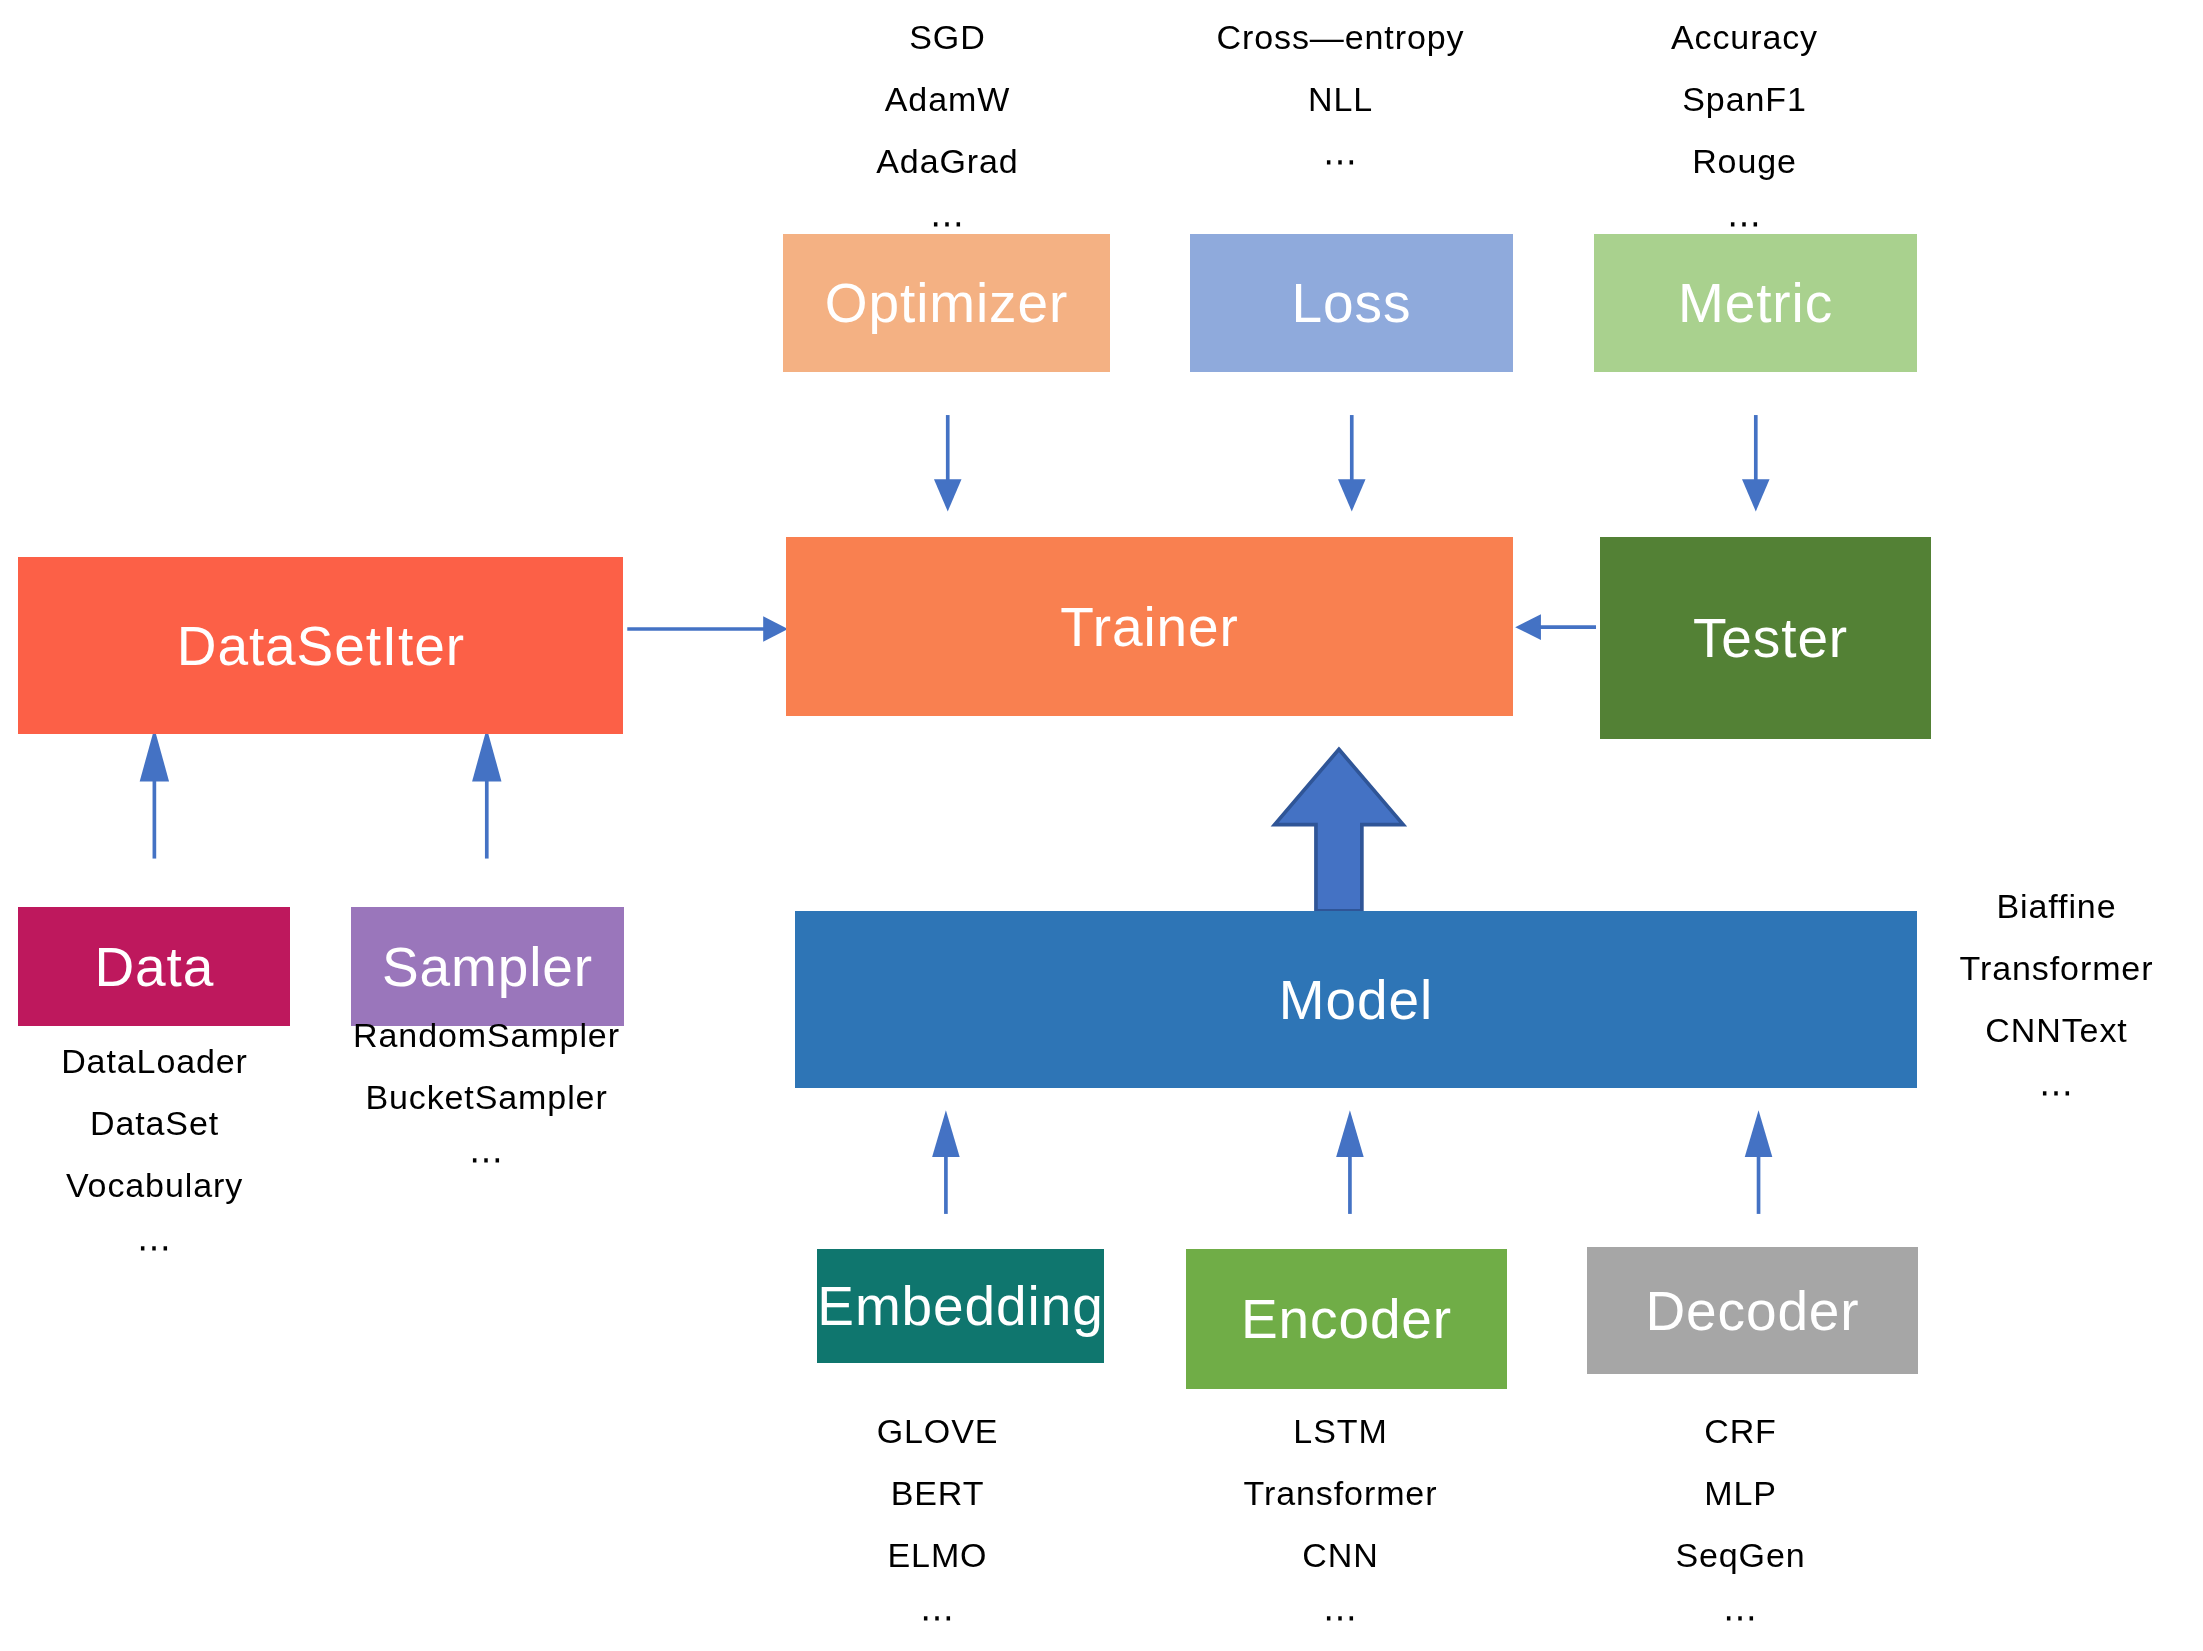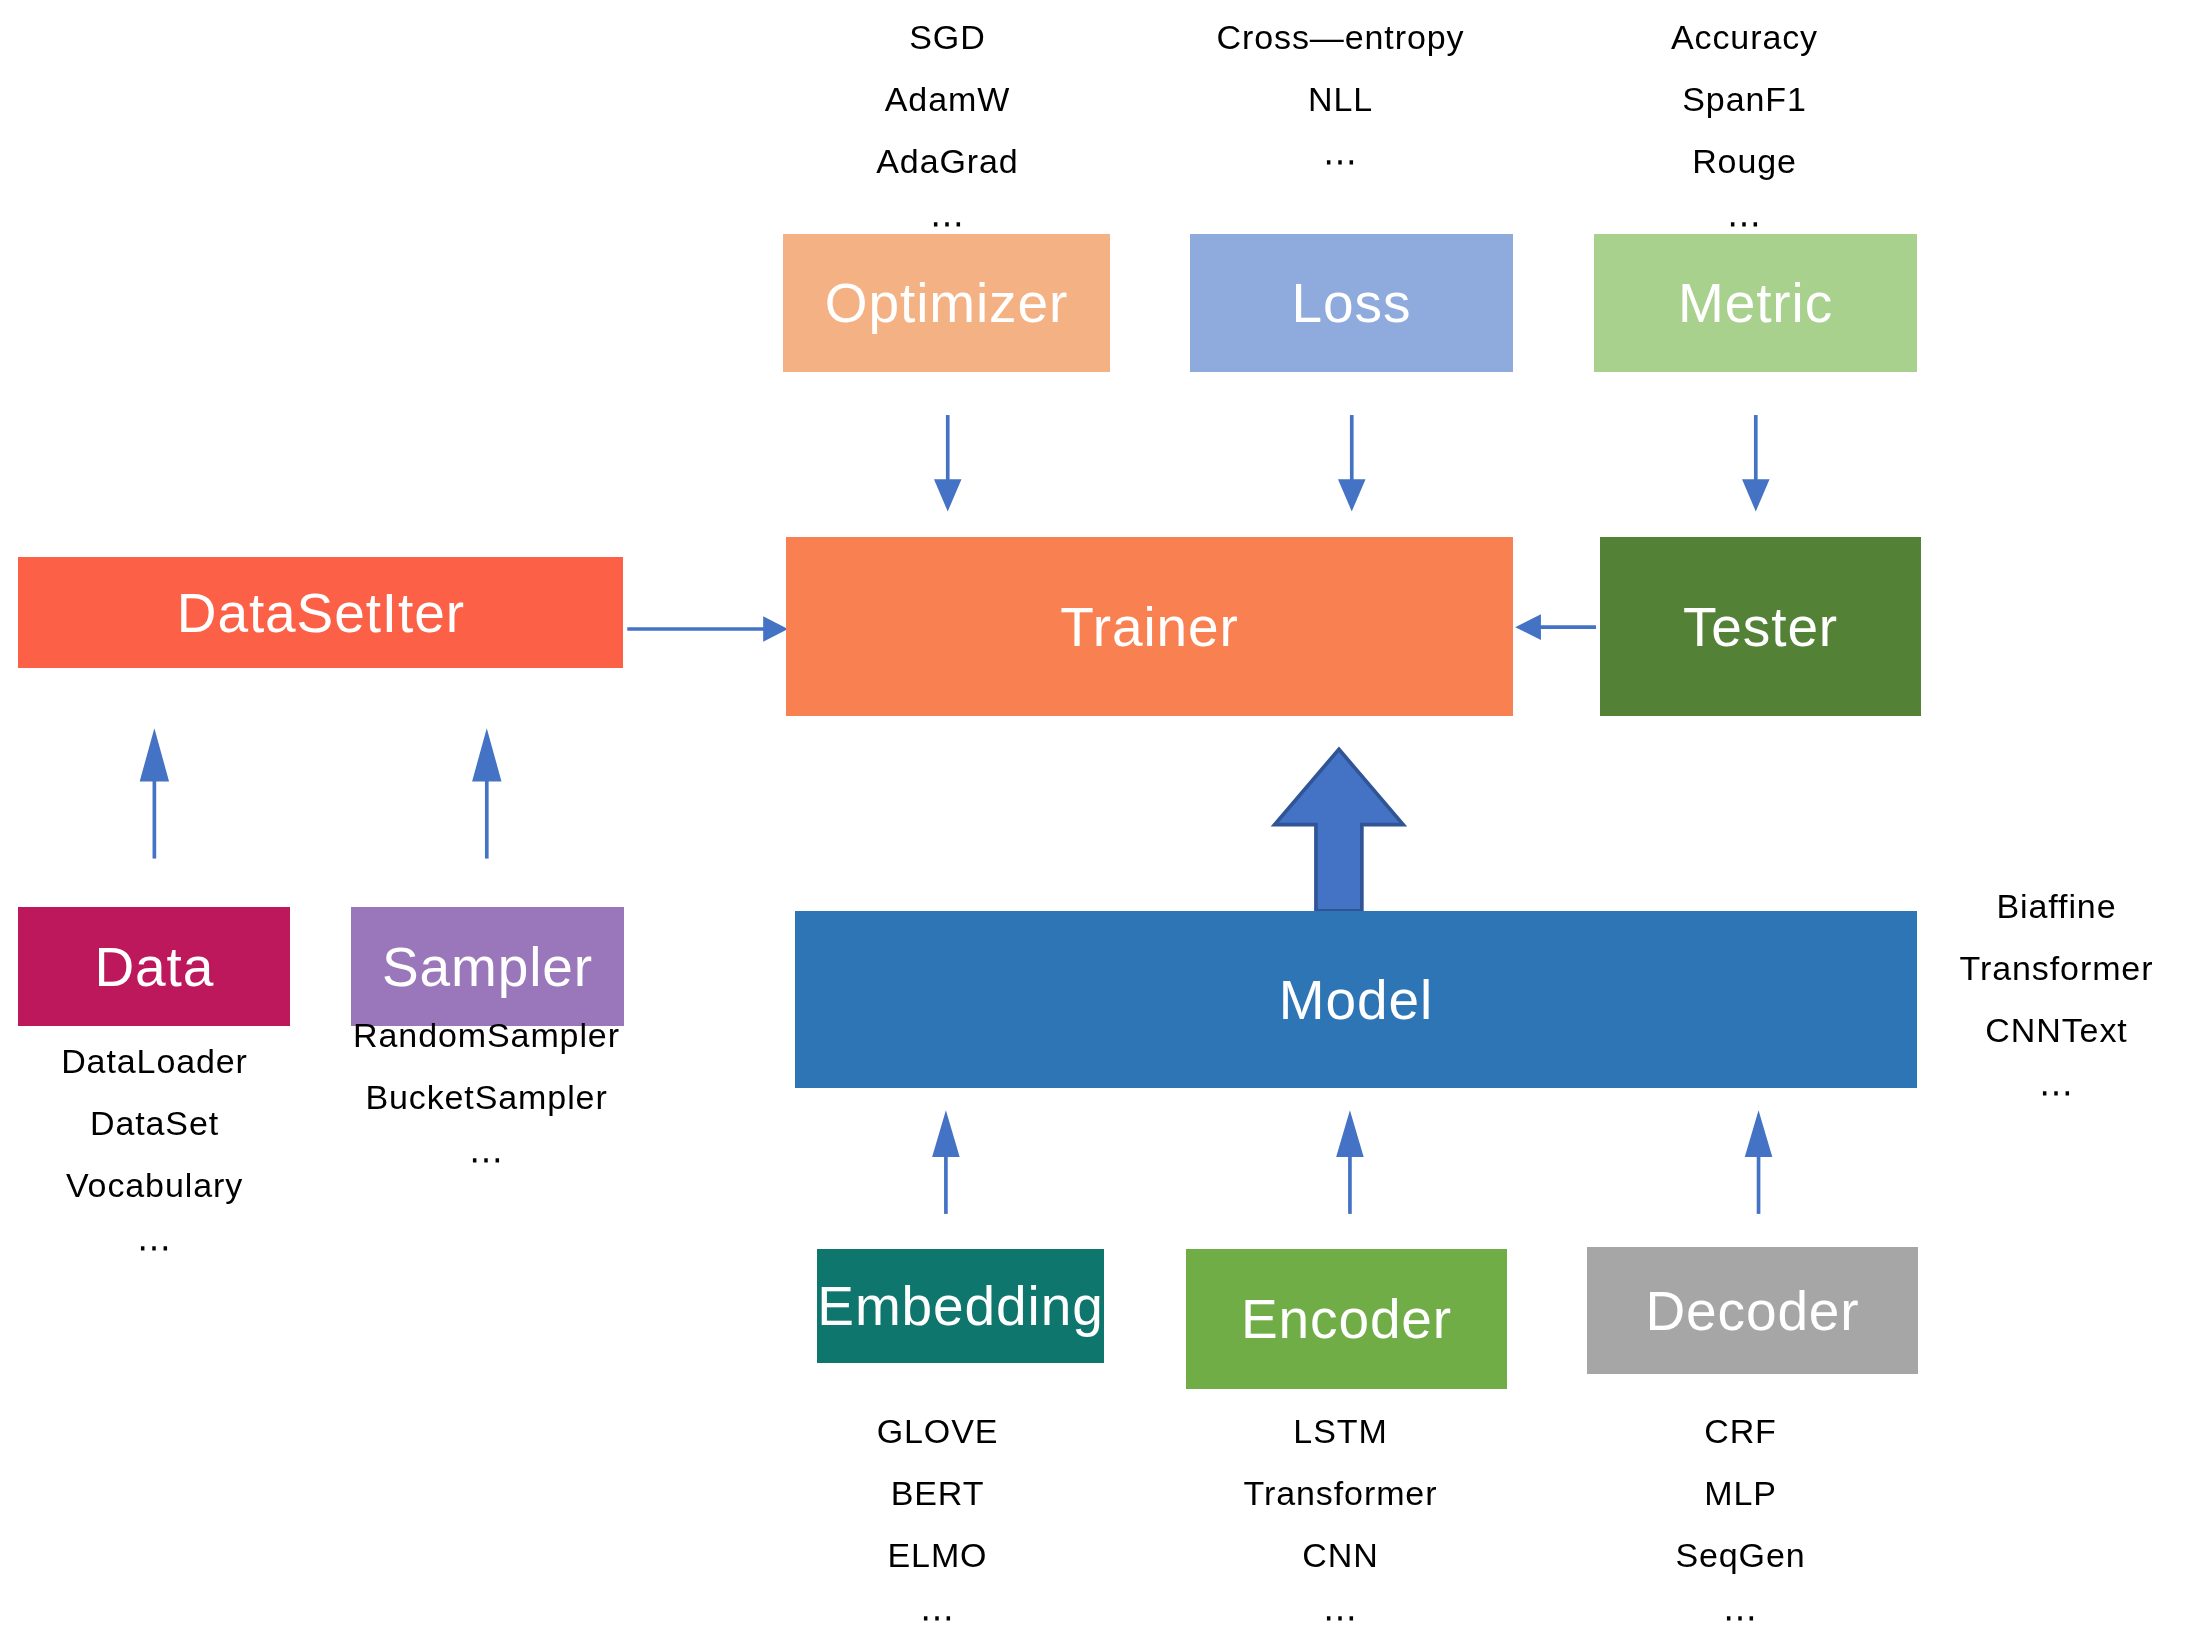--- a/index.html
+++ b/index.html
@@ -87,27 +87,27 @@
   <div class="box" style="left: 783px; top: 234px; width: 327px; height: 138px; background: rgb(244, 177, 131);">
     <span>Optimizer</span>
   </div>
   <div class="box" style="left: 1190px; top: 234px; width: 323px; height: 138px; background: rgb(143, 170, 220);">
     <span>Loss</span>
   </div>
   <div class="box" style="left: 1594px; top: 234px; width: 323px; height: 138px; background: rgb(169, 209, 142);">
     <span>Metric</span>
   </div>
 
-  <div class="box" style="left: 18.4px; top: 557px; width: 605px; height: 111px; background: rgb(252, 96, 71);">
+  <div class="box" style="left: 18.4px; top: 557px; width: 605px; height: 177px; background: rgb(252, 96, 71);">
     <span>DataSetIter</span>
   </div>
   <div class="box" style="left: 786px; top: 537px; width: 727px; height: 179px; background: rgb(249, 128, 80);">
     <span>Trainer</span>
   </div>
-  <div class="box" style="left: 1600px; top: 537px; width: 321px; height: 179px; background: rgb(83, 129, 53);">
+  <div class="box" style="left: 1600px; top: 537px; width: 321px; height: 202px; background: rgb(83, 129, 53); padding-left: 10px;">
     <span>Tester</span>
   </div>
 
   <div class="box" style="left: 18.4px; top: 907px; width: 272px; height: 119px; background: #be185d;">
     <span>Data</span>
   </div>
   <div class="box" style="left: 351px; top: 907px; width: 273px; height: 119px; background: rgb(154, 118, 187);">
     <span>Sampler</span>
   </div>
   <div class="vlist" style="left:-75px;top:1030px;">

